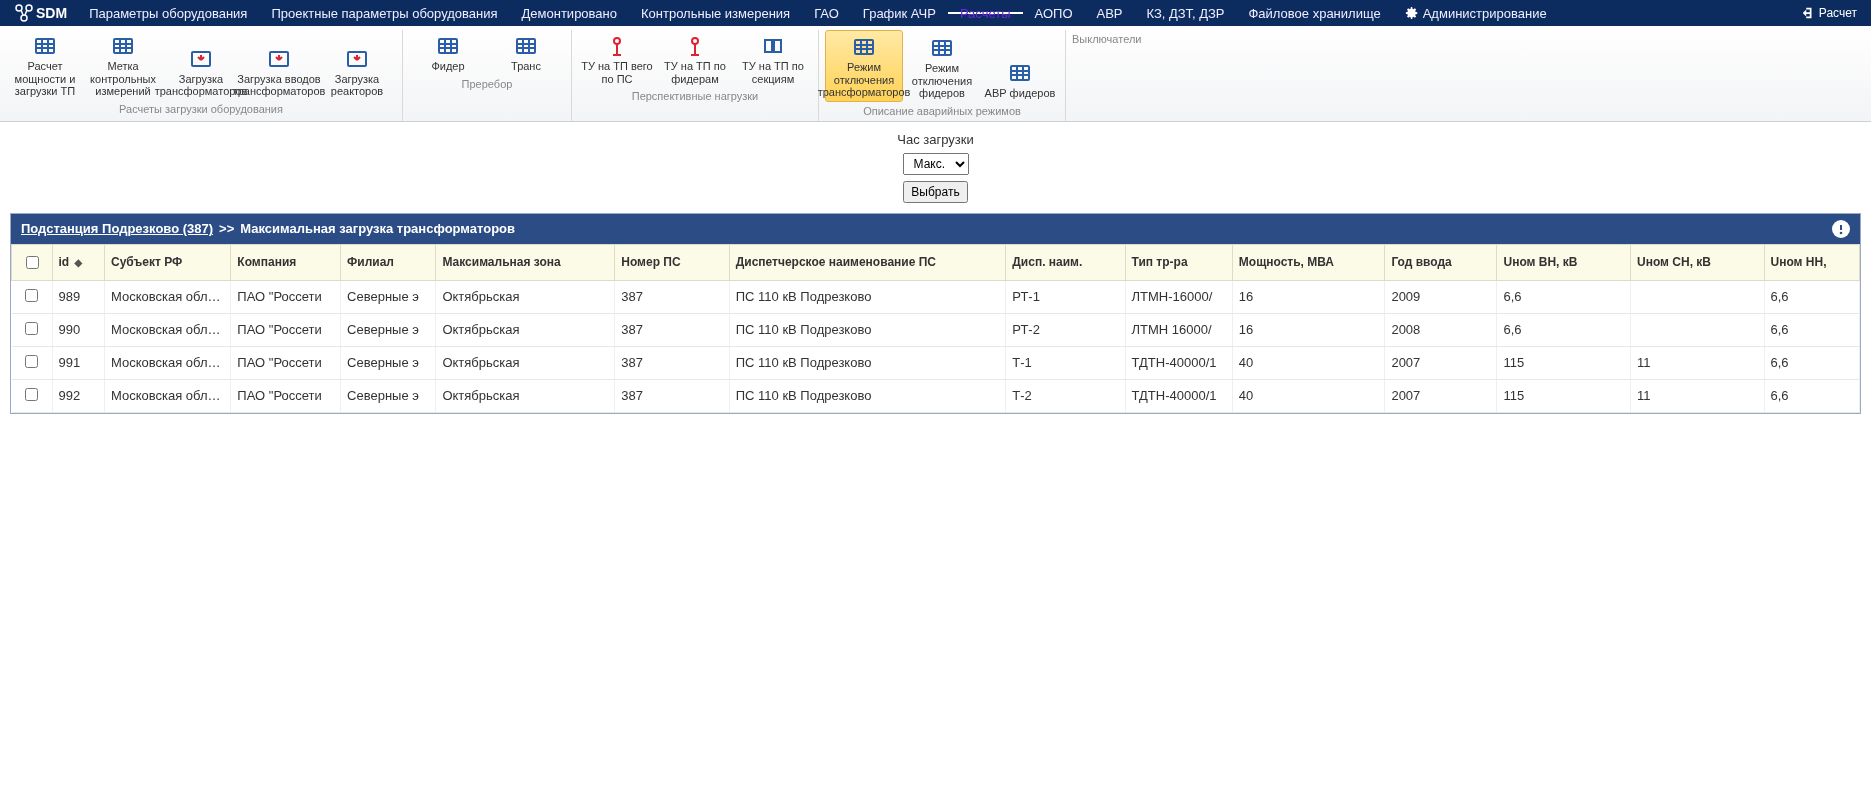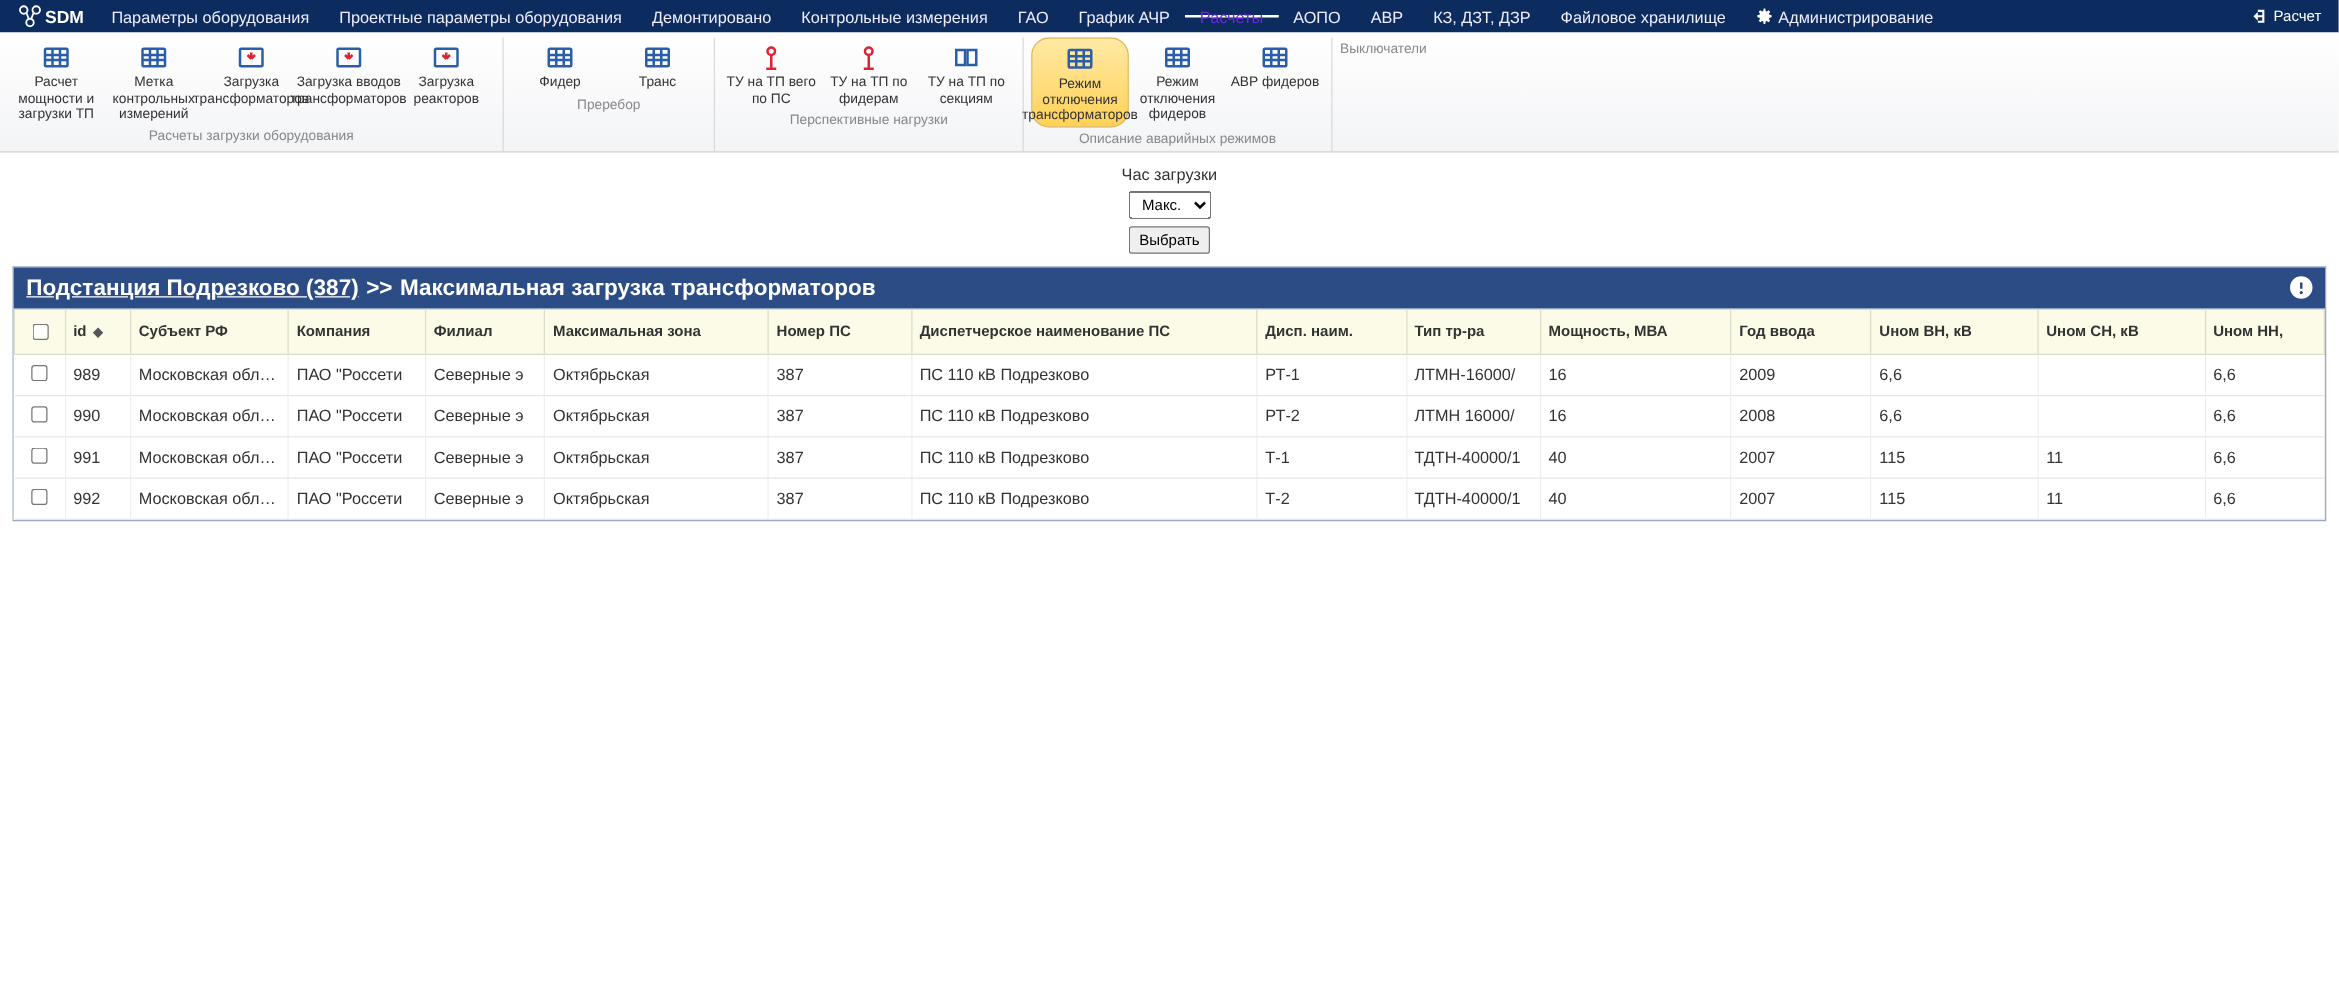--- a/index.html
+++ b/index.html
@@ -62,41 +62,41 @@
     padding: 0 6px 2px 6px;
   }
   .ribbon-group.no-border { border-right:none; }
   .ribbon-buttons {
     display: flex;
   }
   .ribbon-btn {
     display: flex;
     flex-direction: column;
     align-items: center;
-    justify-content: flex-start;
+    justify-content: flex-end;
     width: 78px;
     padding: 4px 2px 2px 2px;
     text-align: center;
     font-size: 11px;
     cursor: pointer;
     color: #333;
     line-height: 1.15;
     gap: 2px;
   }
   .ribbon-btn .ico {
     width: 24px;
     height: 24px;
     display: flex;
     align-items: center;
     justify-content: center;
   }
   .ribbon-btn.active {
     background: linear-gradient(#ffe9a4, #ffd257);
     border: 1px solid #e0b24c;
-    border-radius: 14px;
+    border-radius: 3px;
   }
   .ribbon-group .group-label {
     color: #888;
     font-size: 11px;
     padding: 3px 0 2px 0;
   }
 
   
   .filter-row {
     padding: 10px 8px;
@@ -112,21 +112,21 @@
   }
 
   
   .grid-wrap {
     margin: 0 10px;
     border: 1px solid #9aa9c5;
   }
   .grid-header {
     background: #2b4c84;
     color: #fff;
-    font-size: 18px;
+    font-size: 13px;
     font-weight: bold;
     padding: 6px 10px;
     display: flex;
     align-items: center;
   }
   .grid-header a {
     color: #fff;
     text-decoration: underline;
   }
   .grid-header .arrow-sep {

